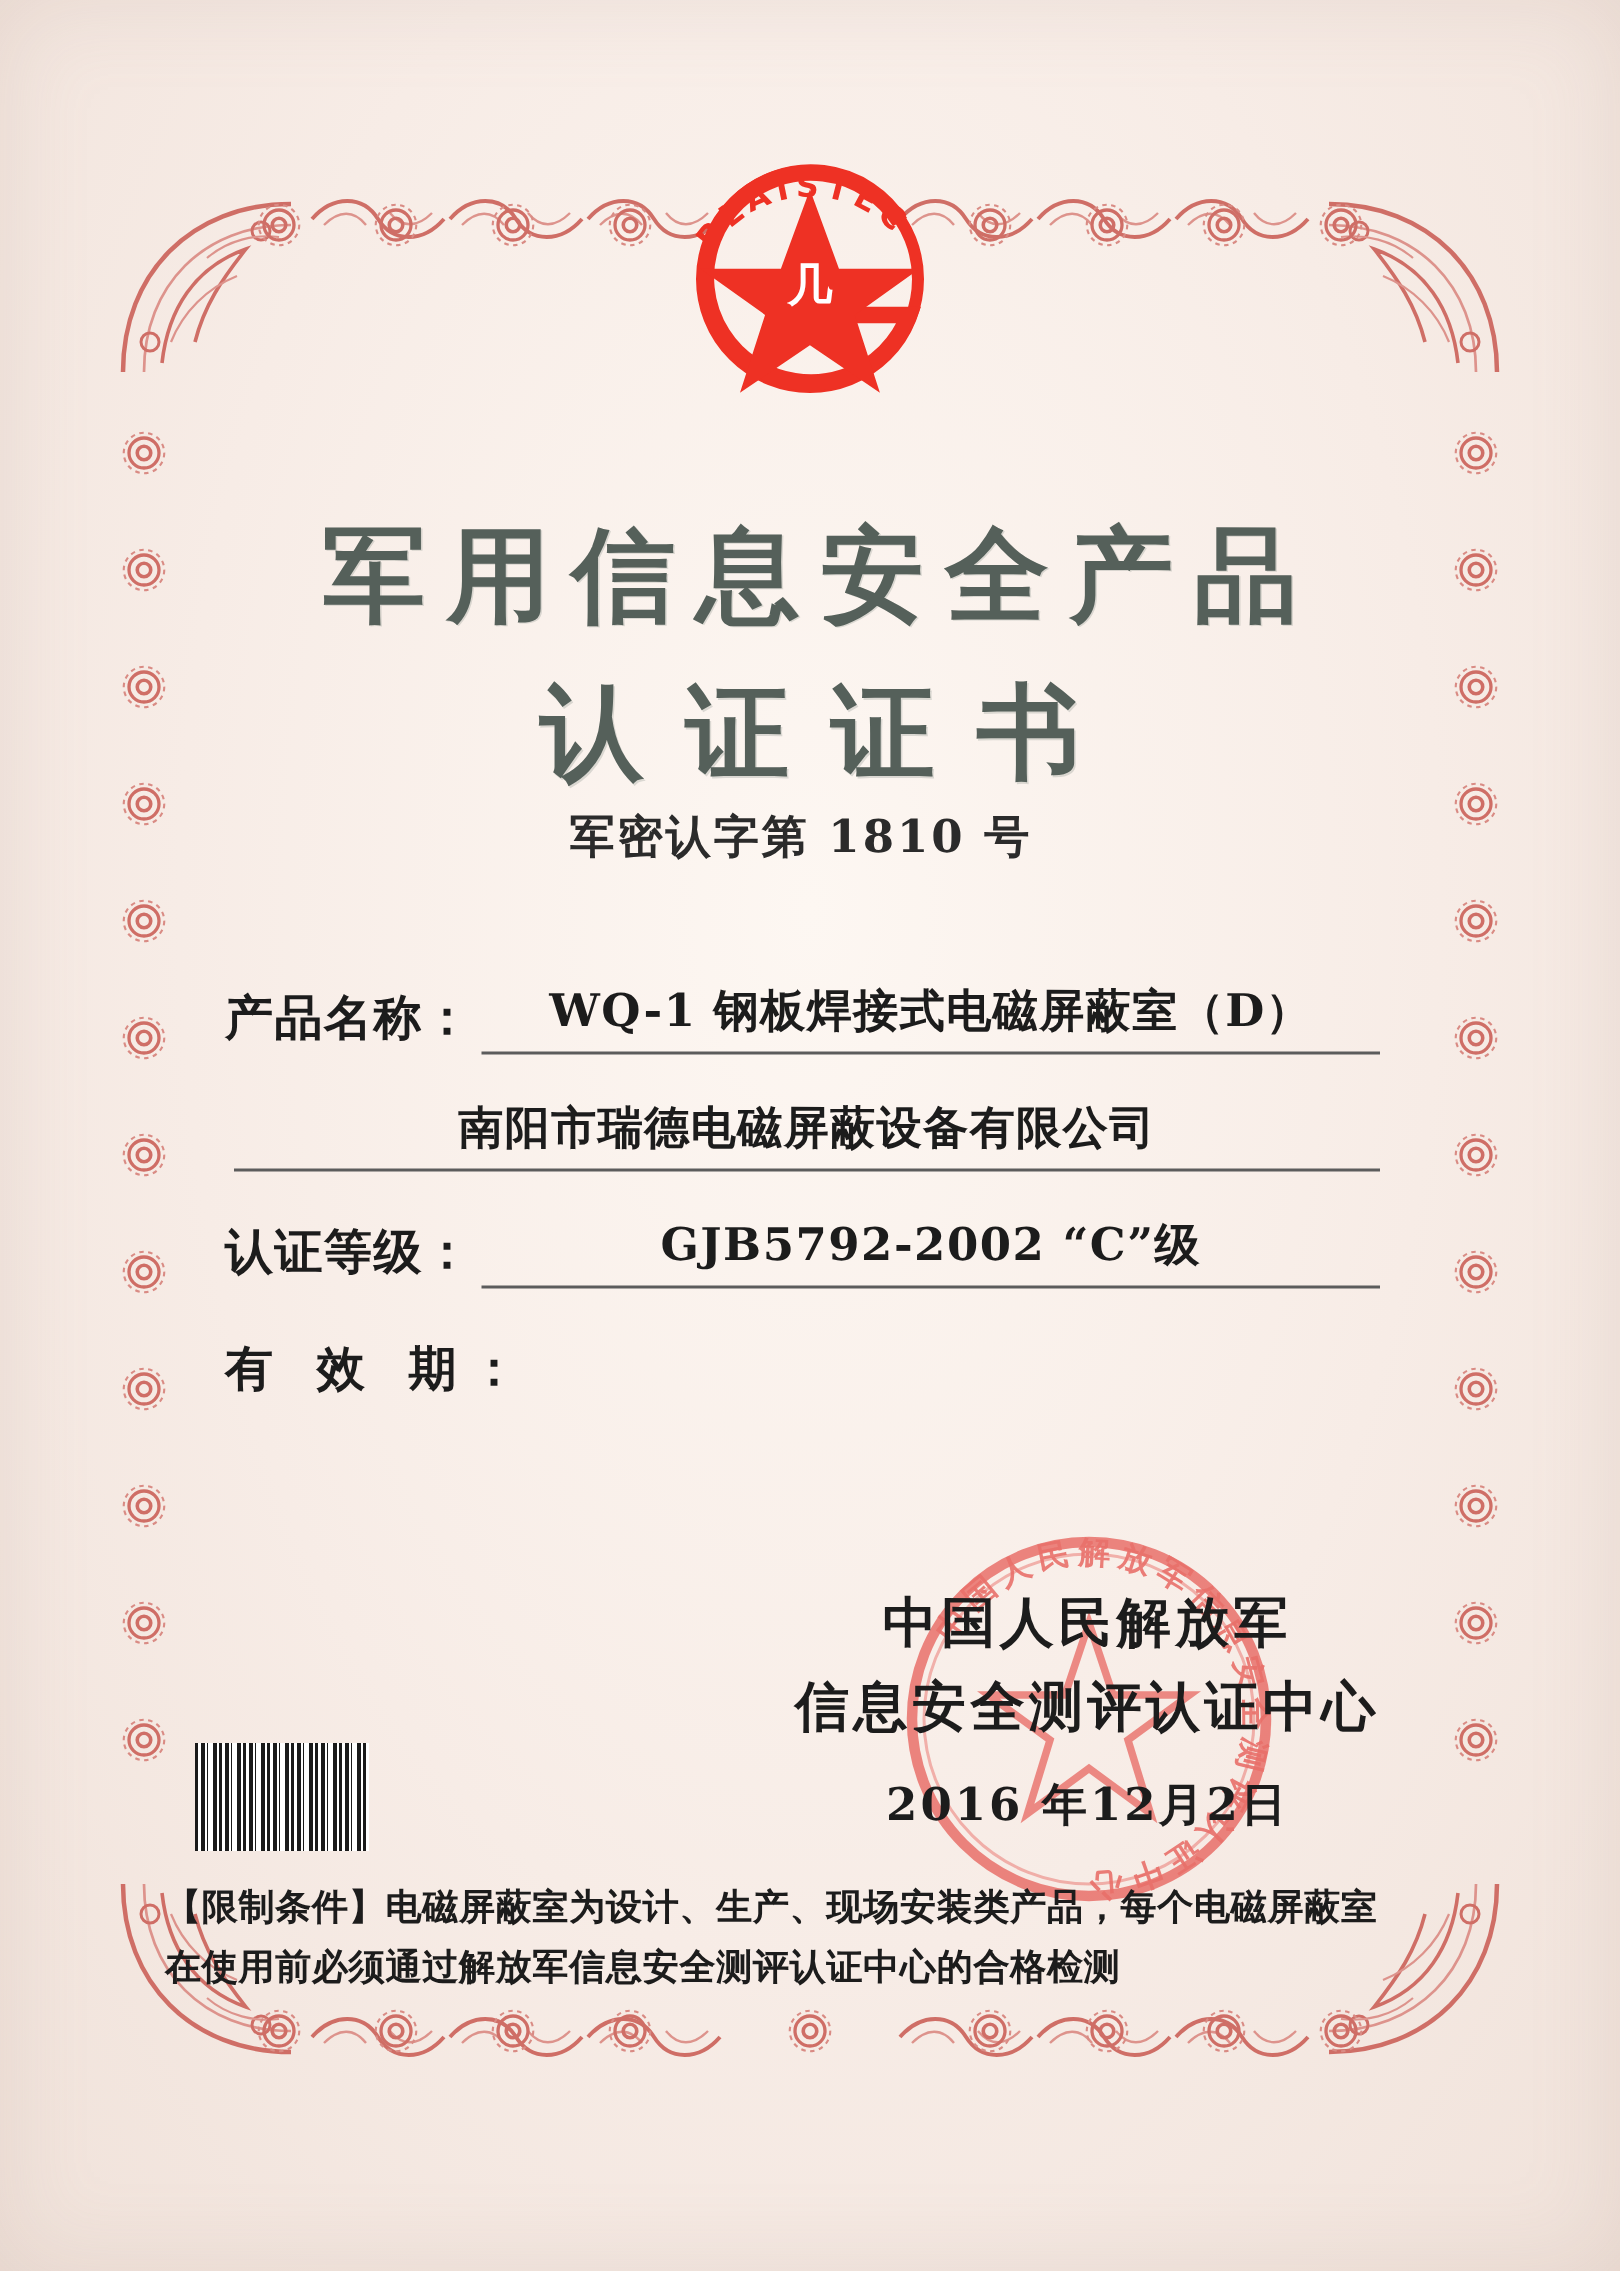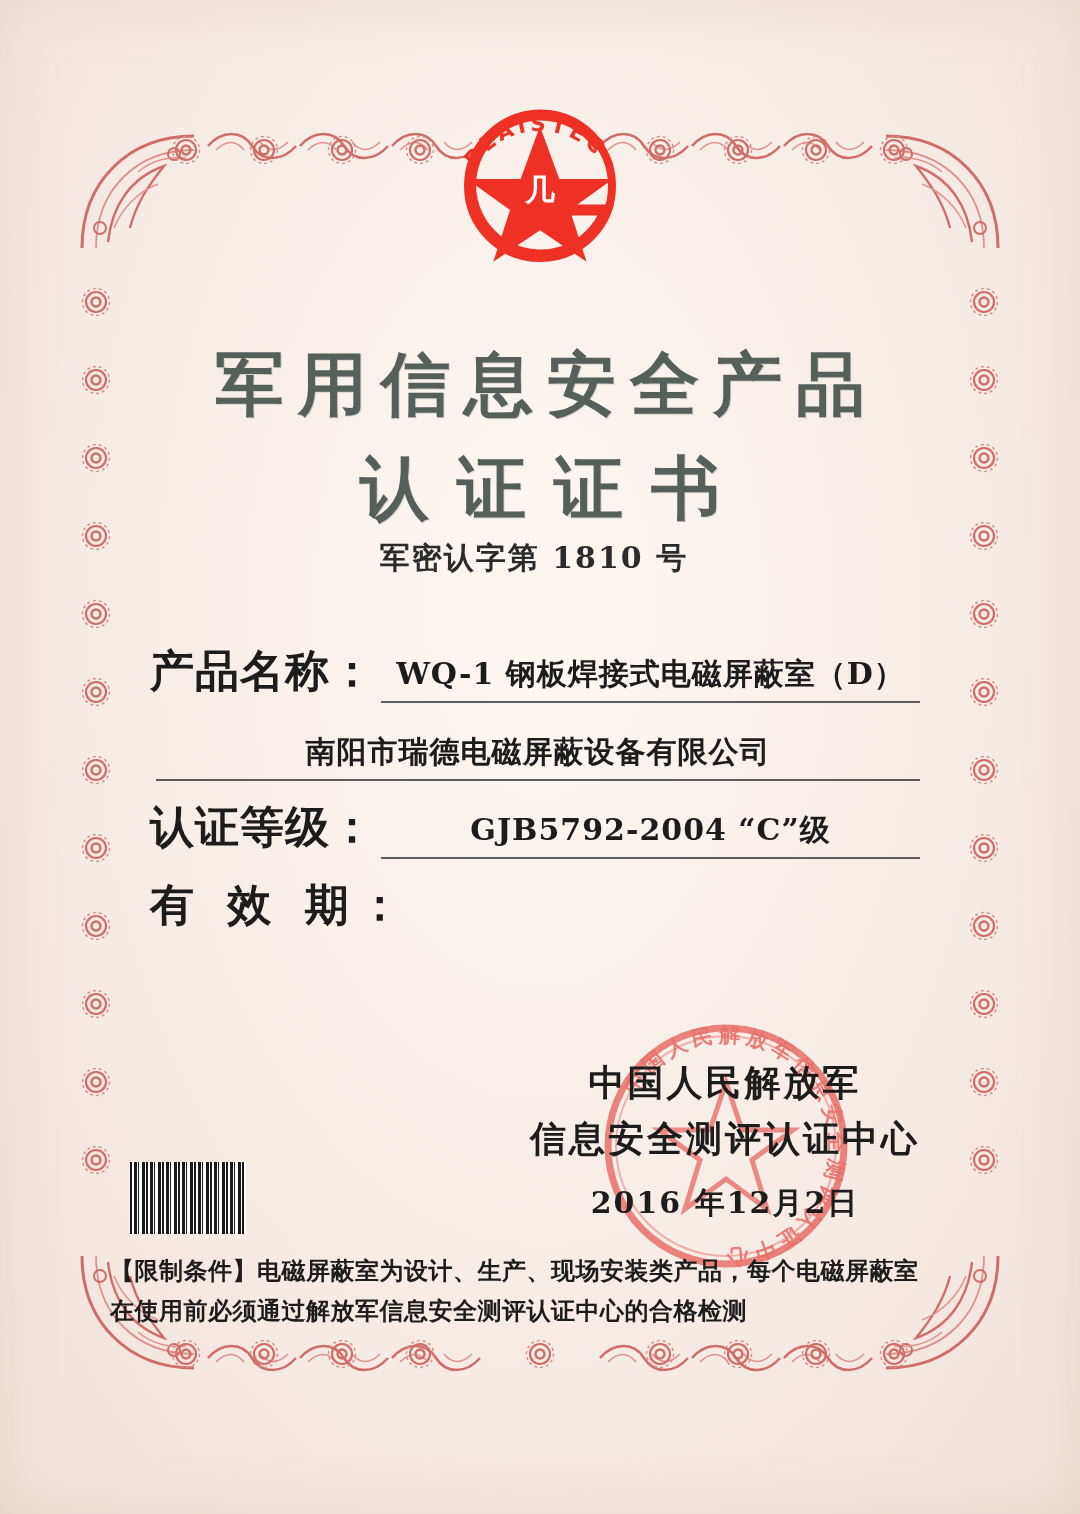--- a/index.html
+++ b/index.html
@@ -98,21 +98,21 @@
     width: 770px;
   }
   .field-row {
     display: flex;
     align-items: flex-end;
     margin-bottom: 30px;
     height: 48px;
   }
   .field-label {
     font-family: "DejaVu Sans", "Liberation Sans", sans-serif;
-    font-size: 44px;
+    font-size: 32px;
     font-weight: 700;
     color: #1c1c1c;
     white-space: nowrap;
     letter-spacing: 1px;
     padding-bottom: 2px;
   }
   .field-label.spaced {
     letter-spacing: 9px;
   }
   .field-value {
@@ -322,21 +322,21 @@
   <div class="fields">
     <div class="field-row">
       <span class="field-label">产品名称：</span>
       <span class="field-value">WQ-1 钢板焊接式电磁屏蔽室（D）</span>
     </div>
     <div class="field-row">
       <span class="field-value">南阳市瑞德电磁屏蔽设备有限公司</span>
     </div>
     <div class="field-row">
       <span class="field-label">认证等级：</span>
-      <span class="field-value">GJB5792-2004 “C”级</span>
+      <span class="field-value">GJB5792-2002 “C”级</span>
     </div>
     <div class="field-row">
       <span class="field-label spaced">有 效 期：</span>
     </div>
   </div>
 
   <div class="seal">
     <svg width="268" height="268" viewBox="0 0 268 268" xmlns="http://www.w3.org/2000/svg">
       <defs>
         <path id="sealarc" d="M 134,134 m -104,0 a 104,104 0 1 1 208,0 a 104,104 0 1 1 -208,0" fill="none"></path>

